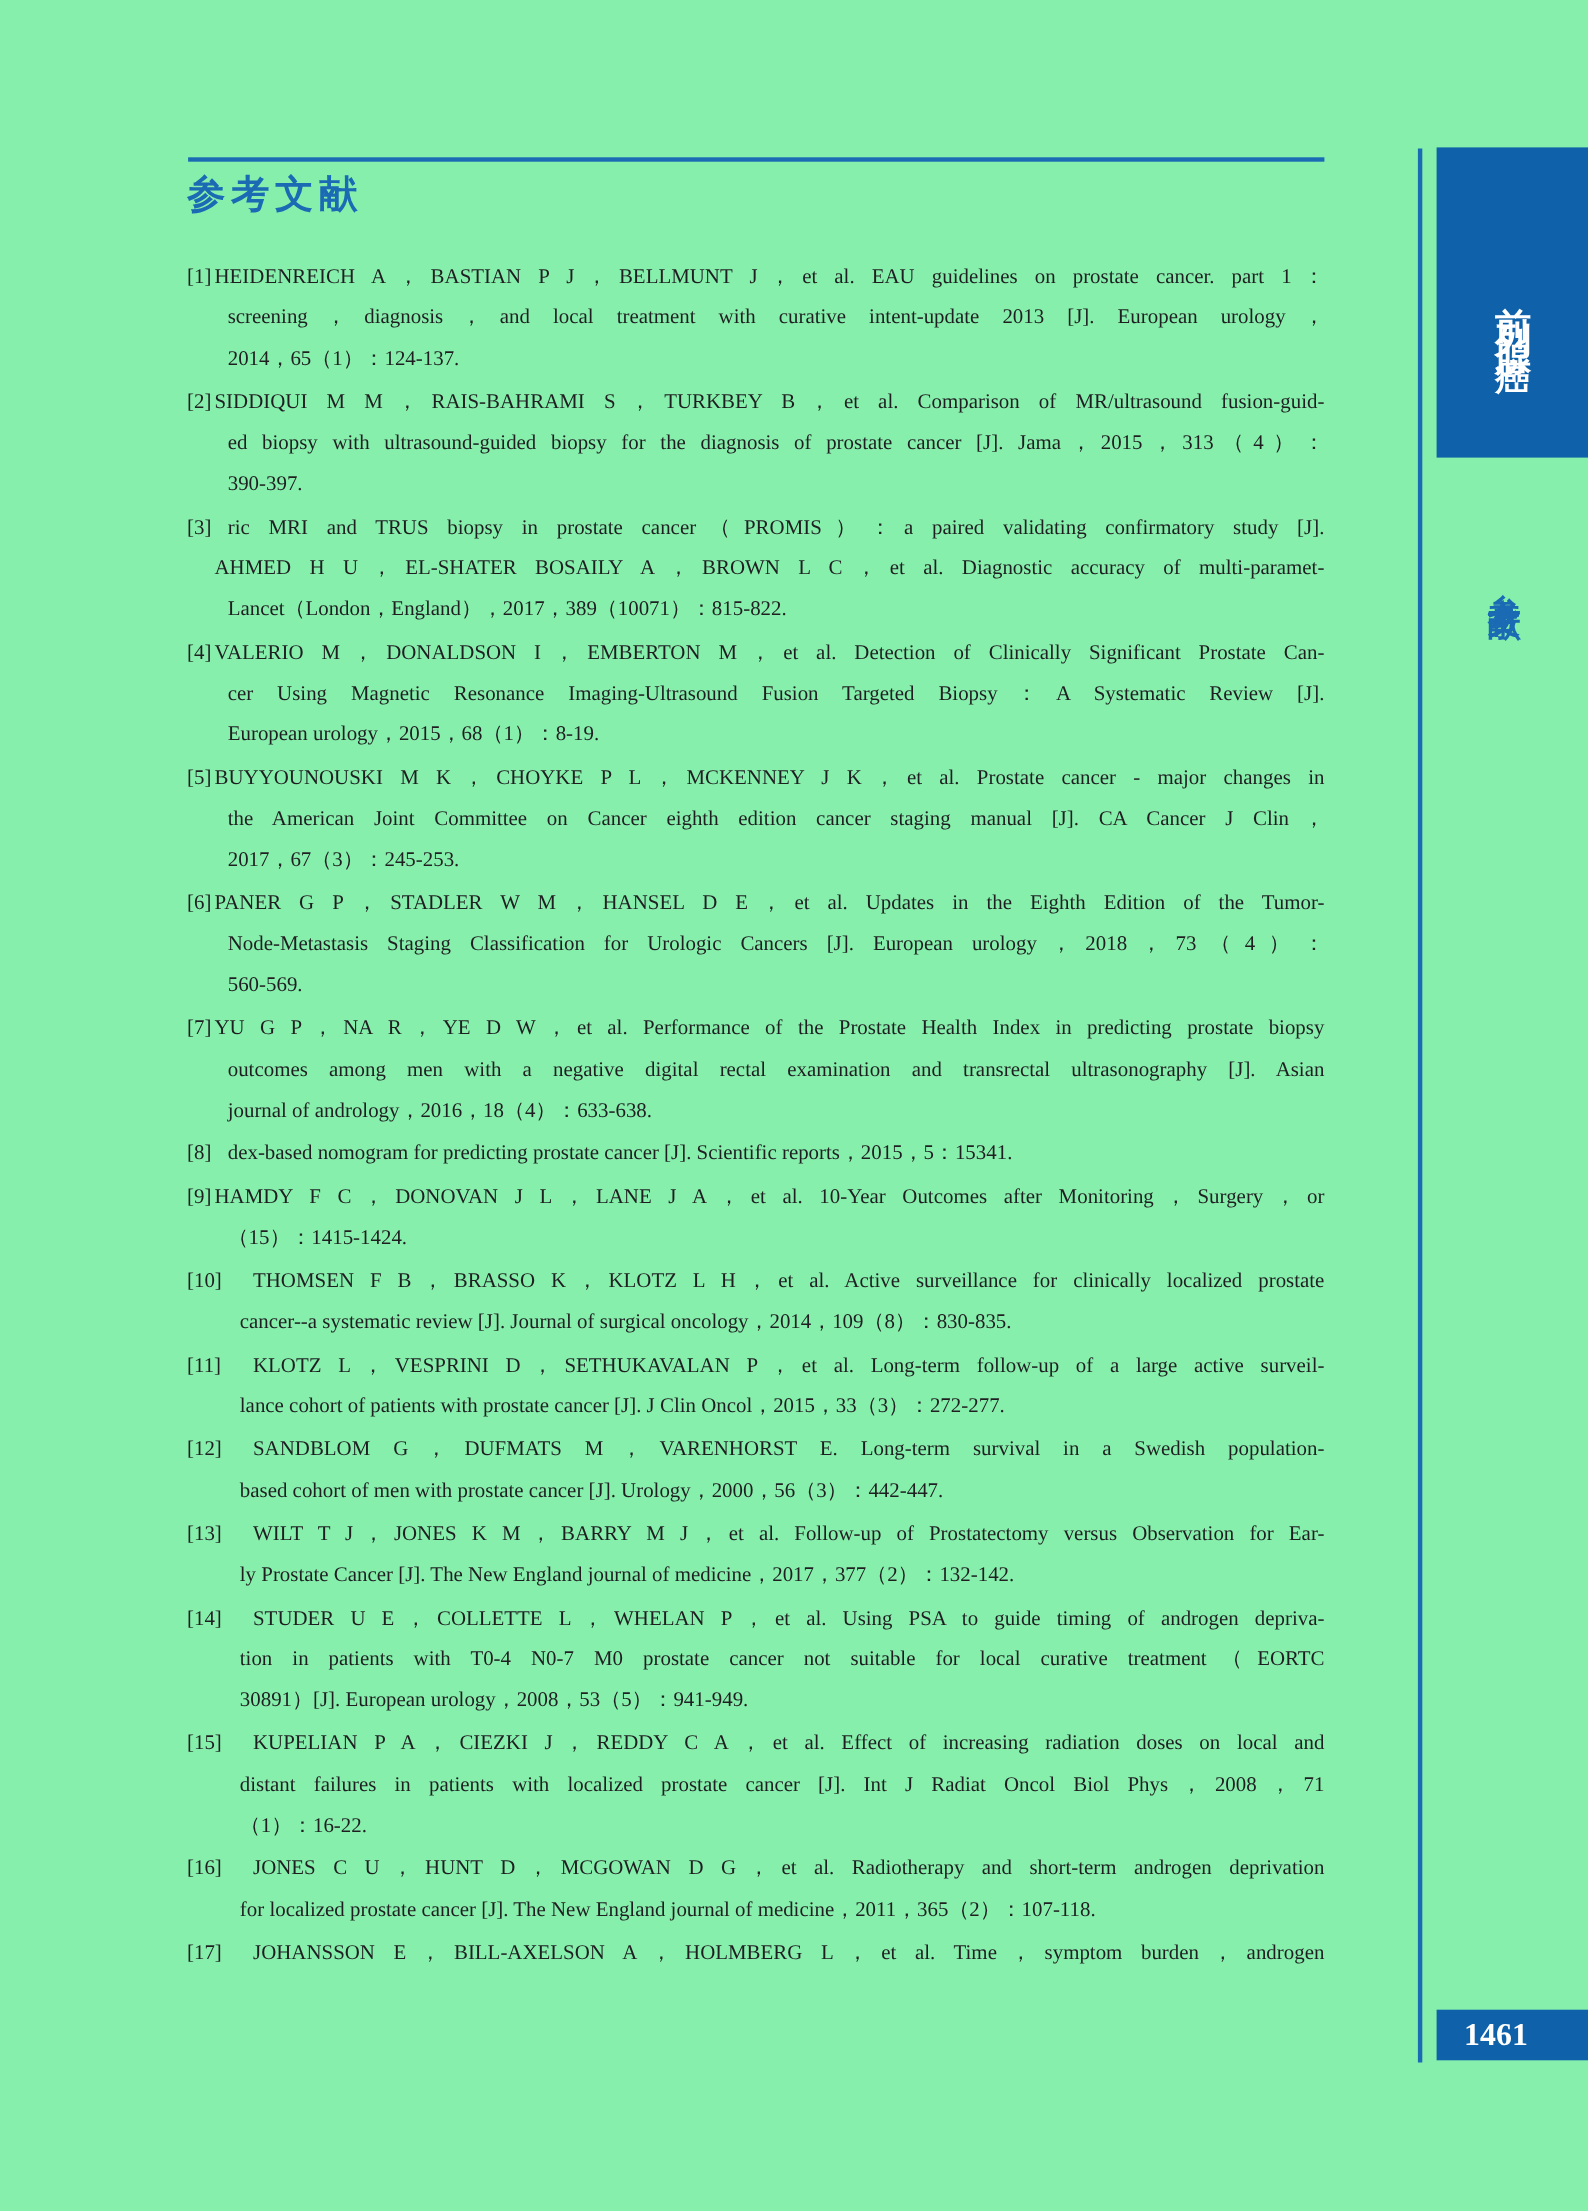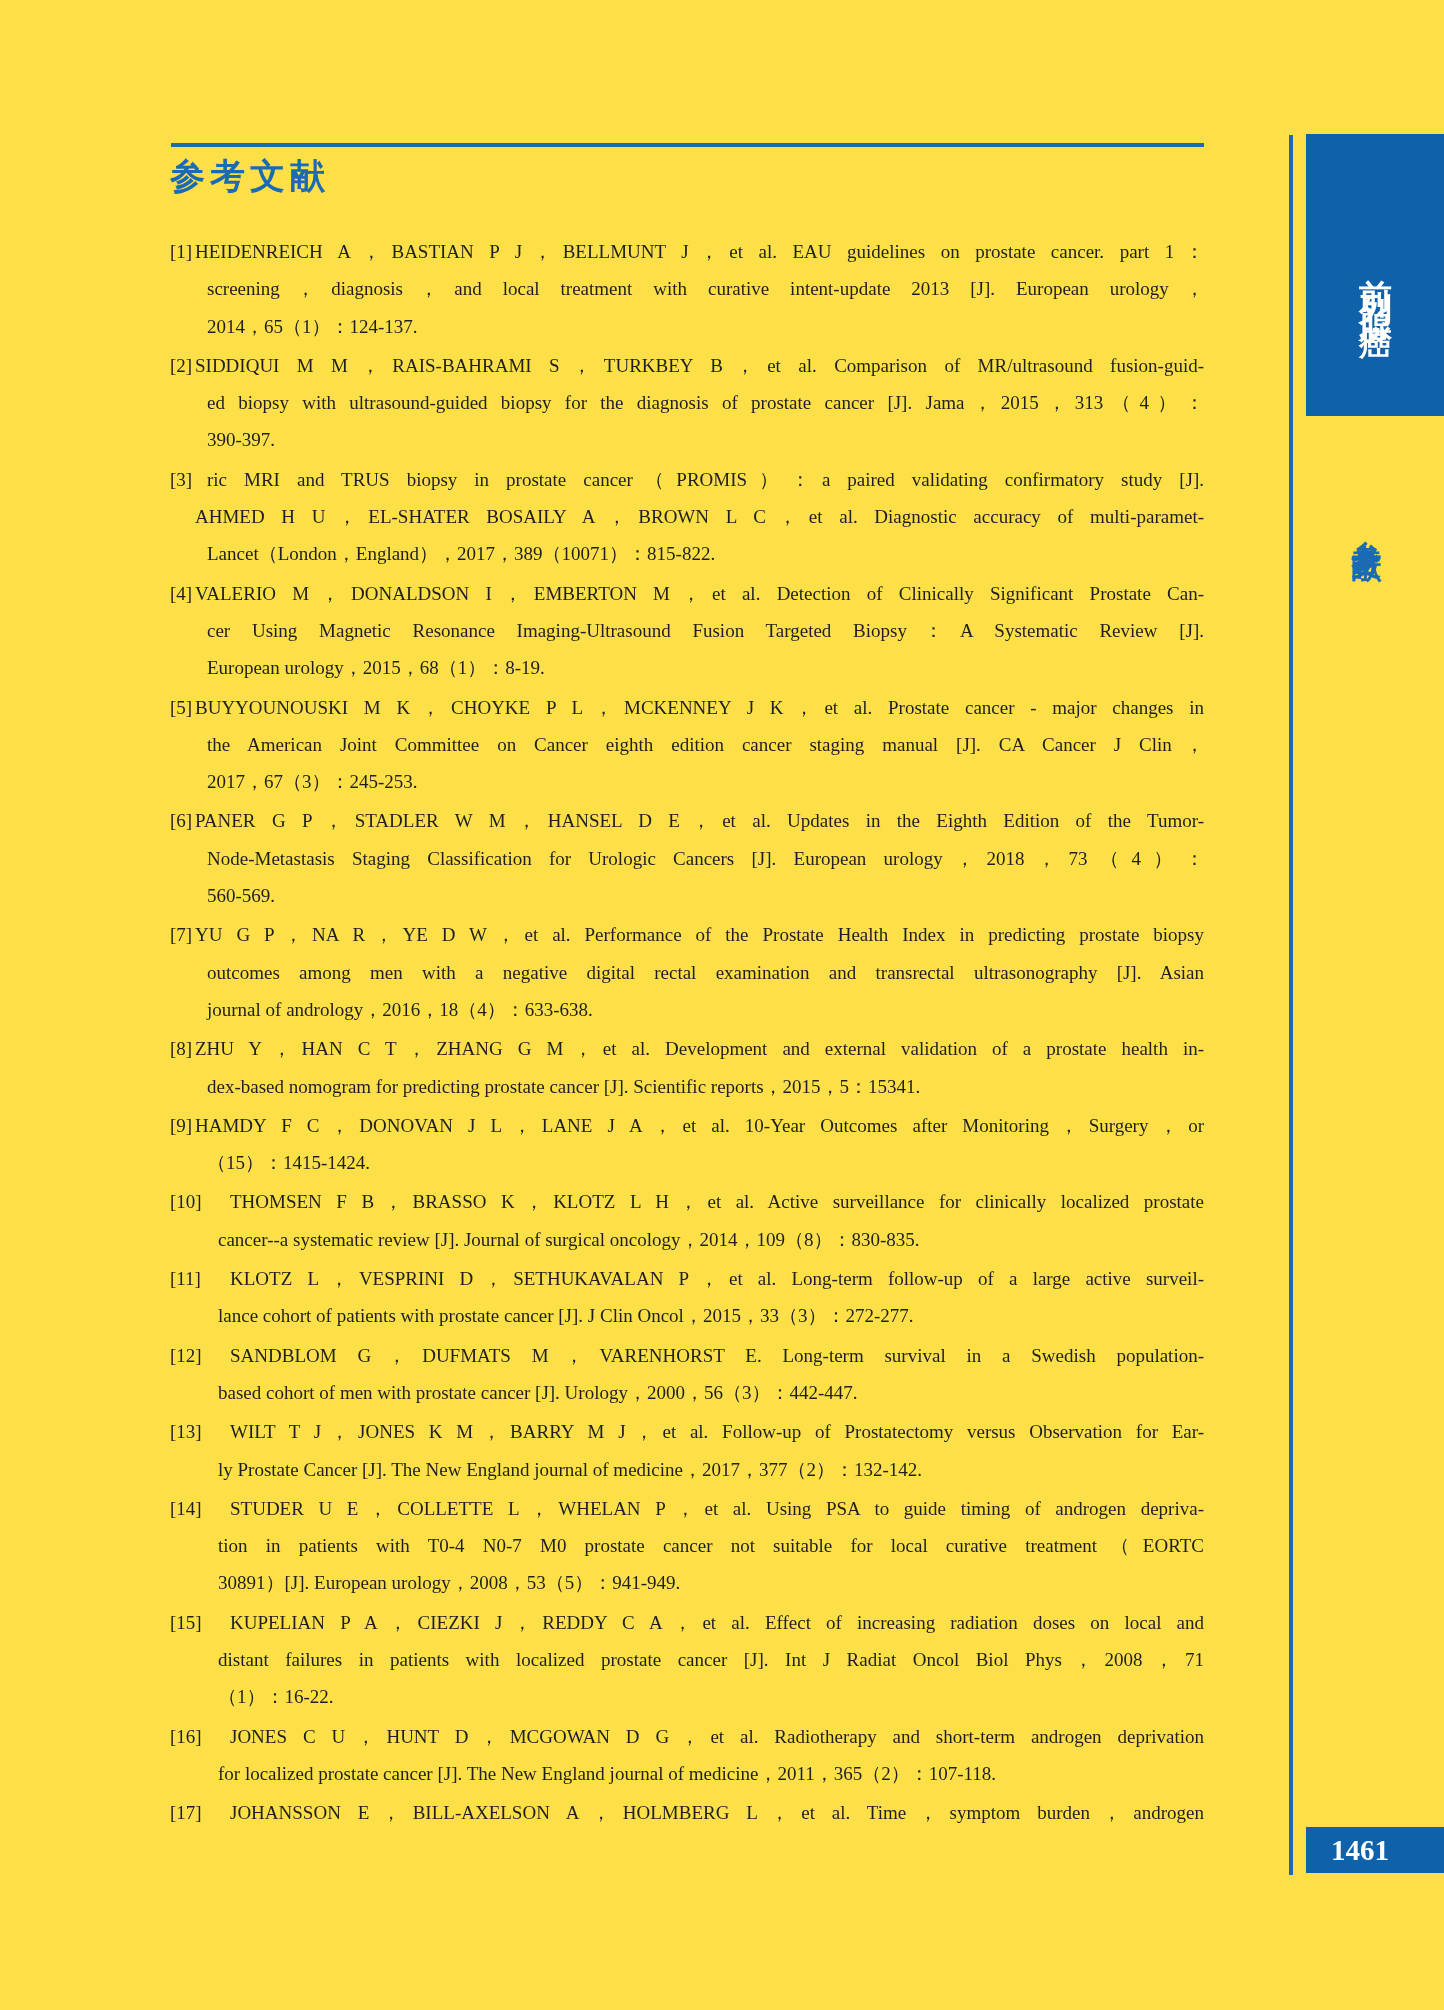--- a/index.html
+++ b/index.html
@@ -1,17 +1,17 @@
 <!DOCTYPE html>
 <html><head>
 <meta charset="utf-8">
 <style>
   html,body { margin:0; padding:0; background:#ffffff; }
   .page {
-    position:relative; width:1444px; height:2010px; background:#fde047;
+    position:relative; width:1444px; height:2010px; background:#86efac;
     font-family:"Liberation Serif","DejaVu Serif",serif; overflow:hidden;
   }
   .top-rule { position:absolute; left:171px; top:143px; width:1033px; height:4px; }
   .section-title {
     position:absolute; left:170px; top:153px;
     font-size:35px; font-weight:bold; letter-spacing:5px;
     font-family:"Liberation Serif","DejaVu Serif",serif;
   }
   .ref-list {
     position:absolute; left:170px; top:233px; width:1034px;
@@ -99,21 +99,20 @@
         <div class="line last">560-569.</div>
       </div>
       <div class="ref">
         <span class="ref-num">[7]</span>
         <div class="line first">YU G P，NA R，YE D W，et al. Performance of the Prostate Health Index in predicting prostate biopsy</div>
         <div class="line">outcomes among men with a negative digital rectal examination and transrectal ultrasonography [J]. Asian</div>
         <div class="line last">journal of andrology，2016，18（4）：633-638.</div>
       </div>
       <div class="ref">
         <span class="ref-num">[8]</span>
-        <div class="line first">ZHU Y，HAN C T，ZHANG G M，et al. Development and external validation of a prostate health in-</div>
         <div class="line last">dex-based nomogram for predicting prostate cancer [J]. Scientific reports，2015，5：15341.</div>
       </div>
       <div class="ref">
         <span class="ref-num">[9]</span>
         <div class="line first">HAMDY F C，DONOVAN J L，LANE J A，et al. 10-Year Outcomes after Monitoring，Surgery，or</div>
         <div class="line last">（15）：1415-1424.</div>
       </div>
       <div class="ref two">
         <span class="ref-num">[10]</span>
         <div class="line first">THOMSEN F B，BRASSO K，KLOTZ L H，et al. Active surveillance for clinically localized prostate</div>

